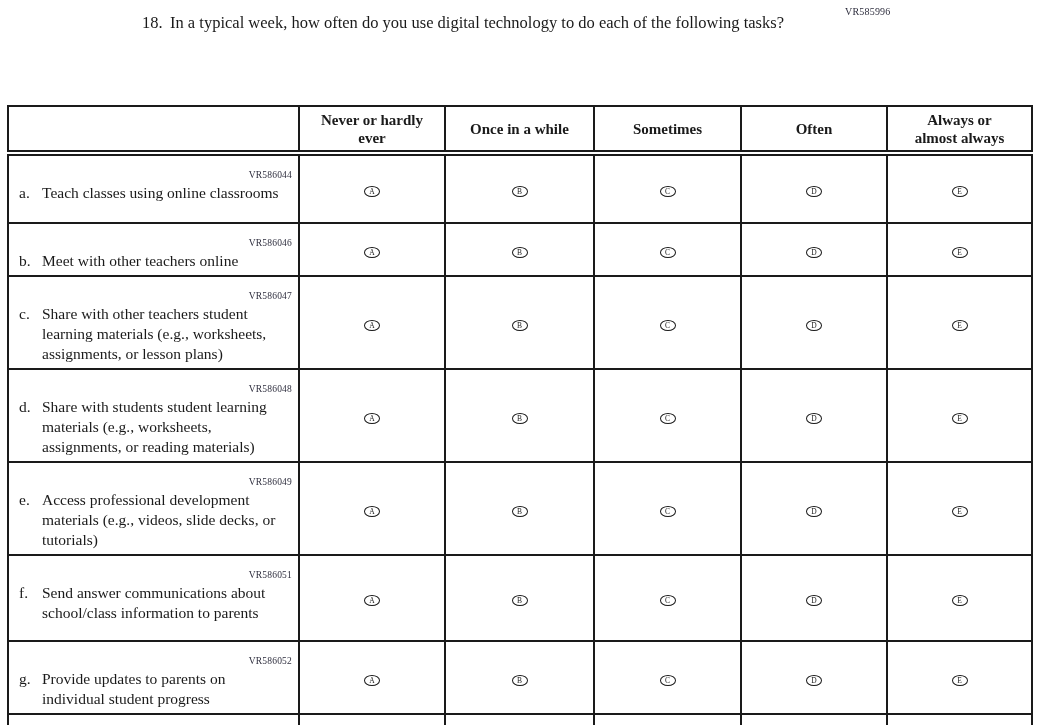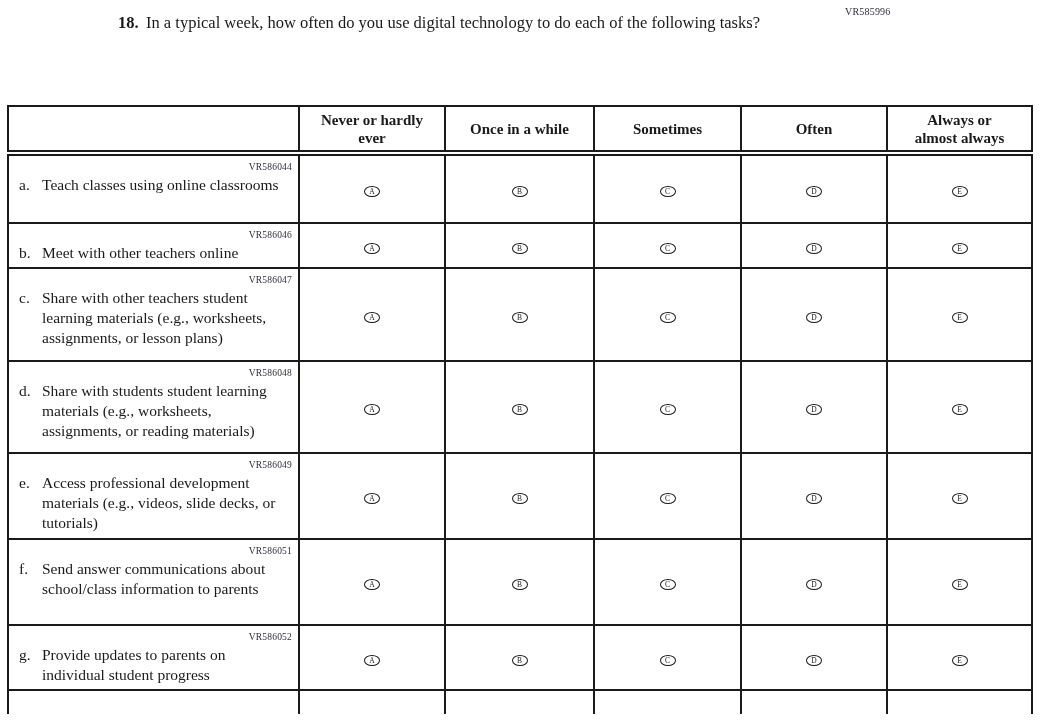--- a/index.html
+++ b/index.html
@@ -24,25 +24,26 @@
 
   
   .question-block {
     position: absolute;
     left: 118px;
     top: 12px;
     width: 700px;
   }
   .question-line { display: flex; }
   .qnum {
-    font-weight: bold;
+    font-weight: normal;
     font-size: 16.5px;
     line-height: 21px;
     width: 28px;
     flex-shrink: 0;
+    margin-left: 24px;
   }
   .qtext {
     font-size: 16.5px;
     line-height: 21px;
     max-width: 652px;
   }
   .instruction {
     margin-top: 14px;
     font-size: 16px;
     line-height: 20px;
@@ -82,21 +83,21 @@
   .grid tbody tr.stub-row td { border-bottom: 0; }
 
   td.label-cell {
     vertical-align: top;
     padding: 0 6px 4px 10px;
   }
   .row-code {
     text-align: right;
     font-size: 9.5px;
     color: #2e2e3e;
-    padding-top: 6px;
+    padding-top: 14px;
     letter-spacing: 0.2px;
   }
   .row-label {
     display: flex;
     margin-top: 3px;
     font-size: 15.5px;
     line-height: 20px;
   }
   .row-letter { width: 23px; flex-shrink: 0; }
   .row-text { flex: 1; }

